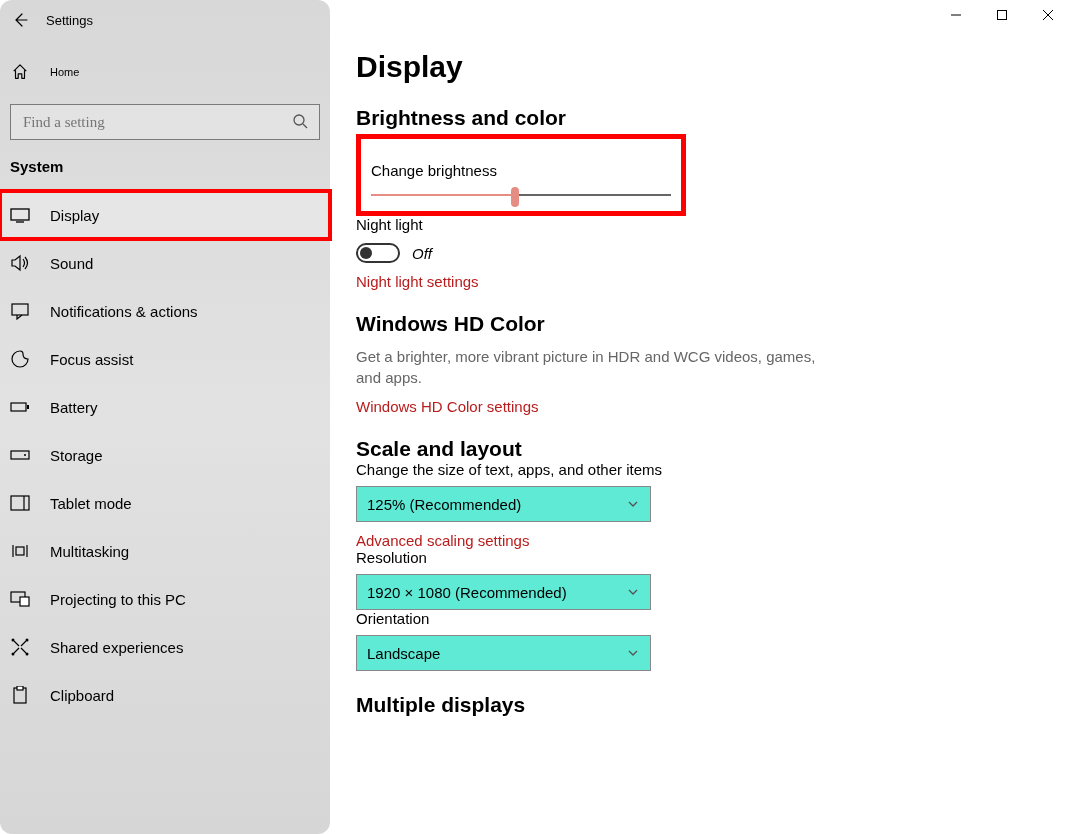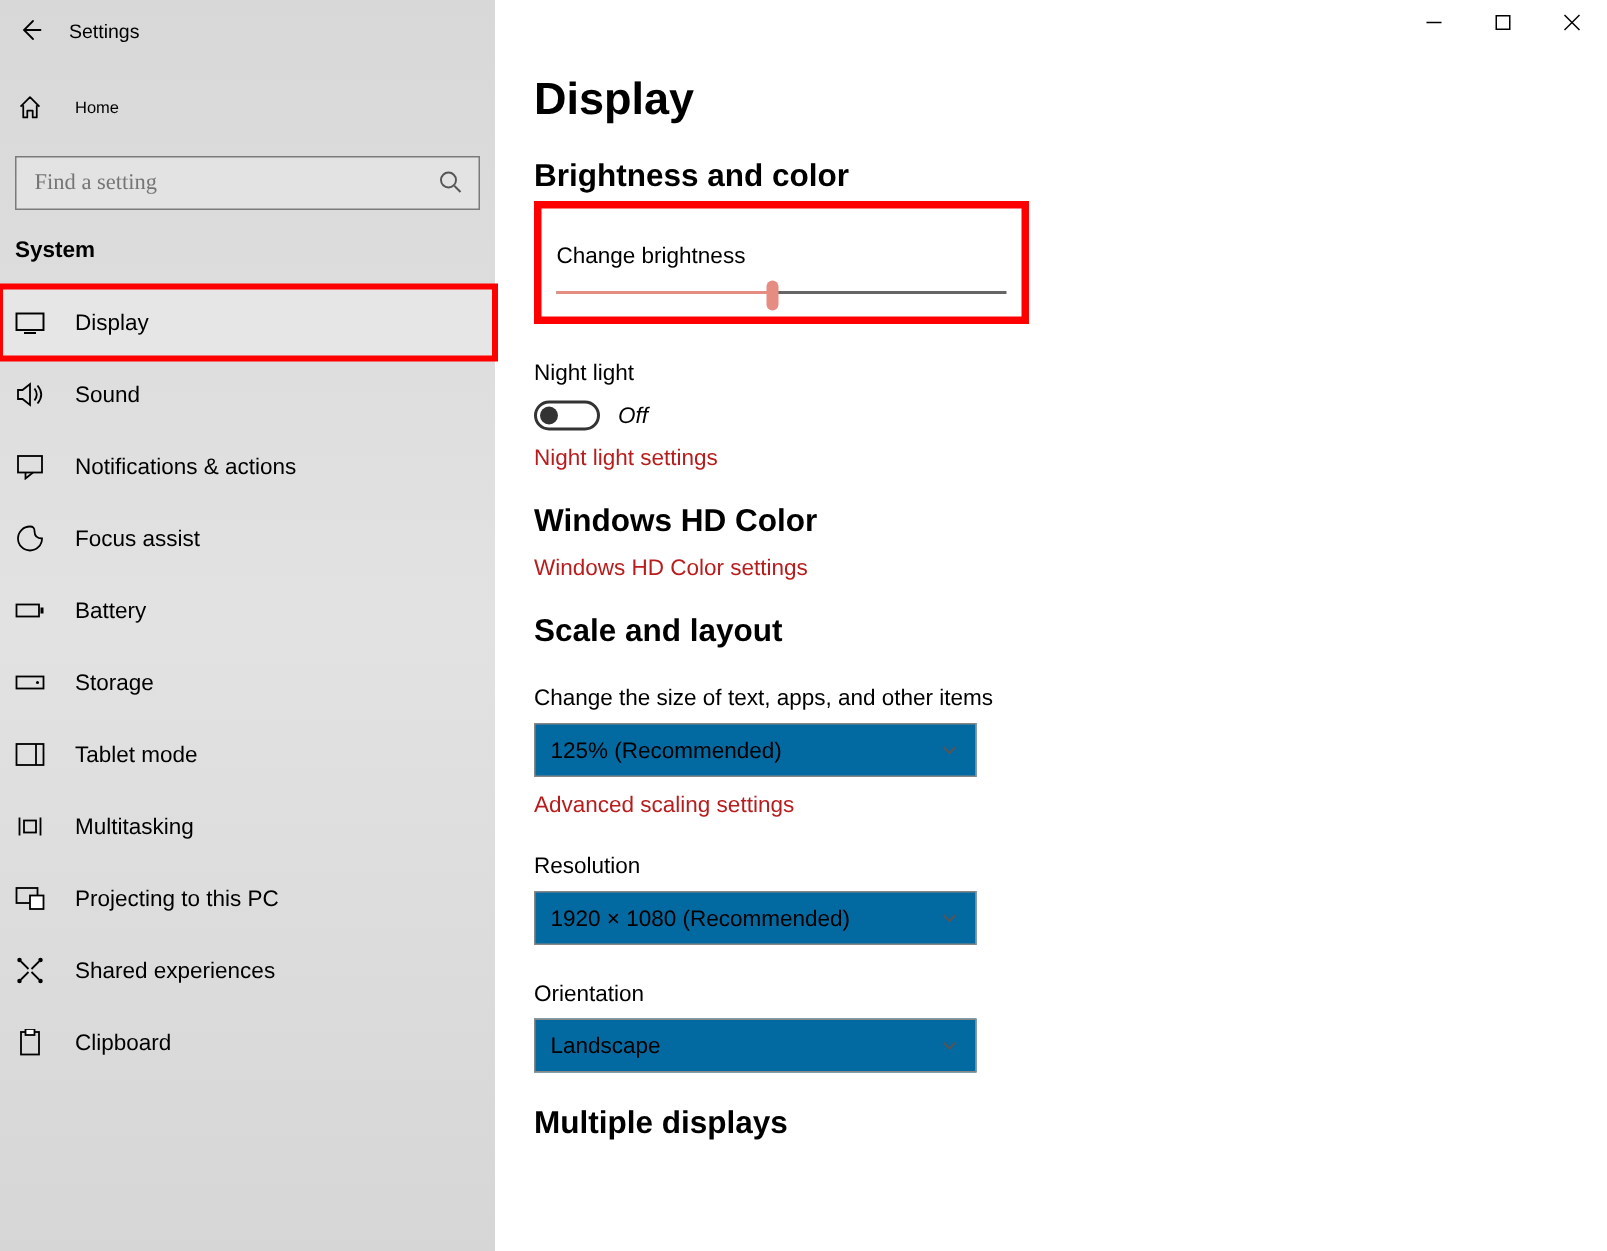--- a/index.html
+++ b/index.html
@@ -1,20 +1,20 @@
 <!DOCTYPE html>
 <html><head>
 <meta charset="utf-8">
 <style>
   * { box-sizing: border-box; }
   html, body { margin: 0; padding: 0; font-family: "Segoe UI", Arial, sans-serif; font-size: 14px; }
   body { width: 1071px; height: 834px; display: flex; background: #fff; overflow: hidden; }
 
   
-  .sidebar { width: 330px; height: 100%; background: linear-gradient(180deg, #d8d8d8 0%, #dcdcdc 20%, #e2e2e2 50%, #d6d6d6 100%); display: flex; flex-direction: column; }
+  .sidebar { width: 330px; height: 100%; background: linear-gradient(180deg, #d8d8d8 0%, #dcdcdc 20%, #e2e2e2 50%, #d6d6d6 100%); display: flex; flex-direction: column; border-radius: 12px; }
   .titlebar-left { display: flex; align-items: center; height: 40px; padding-left: 12px; gap: 18px; }
   .titlebar-left .back-icon { width: 16px; height: 16px; display:flex; align-items:center; justify-content:center; cursor:pointer; }
   .app-title { font-size: 13px; }
   .home-row { display:flex; align-items:center; gap:20px; padding: 22px 0 22px 10px; cursor:pointer; }
   .home-row .icon { width:20px; height:20px; display:flex; align-items:center; justify-content:center; }
   .home-row span.label { font-size: 11px; }
   .search-wrap { padding: 0 10px 18px 10px; }
   .search { position: relative; }
   .search input { width:100%; height:36px; padding: 0 36px 0 12px; font-size:15px; border: 1px solid #7a7a7a; background: #e5e5e5bb; outline:none;font-family:Liberation Serif, serif; }
   .search .search-icon { position:absolute; right:10px; top:9px; width:18px; height:18px; }
@@ -23,39 +23,39 @@
   .nav-item .icon { width:20px; height:20px; display:flex; align-items:center; justify-content:center; }
   .nav-item.active { background: #e8e8e8d0; }
   .highlight-box { outline: 4px solid #f00; outline-offset: -2px; }
 
   
   .main { flex:1; height:100%; position:relative; overflow-y:auto; padding: 0 0 20px 26px; }
   .window-controls { position:absolute; top:0; right:0; display:flex; }
   .win-btn { width:46px; height:30px; display:flex; align-items:center; justify-content:center; cursor:pointer; }
   .page-title { font-size:30px; font-weight:600; margin-top: 50px; }
   .section-title { font-size:21px; font-weight:600; margin-top: 22px; }
-  .setting-label { font-size:15px; margin-top: 24px; }
+  .setting-label { font-size:15px; margin-top: 0; }
   .desc-text { font-size:15px; color:#666; max-width:460px; margin-top:10px; line-height:1.4; }
   .link { color:#b91c1c; font-size:15px; margin-top:10px; cursor:pointer; display:inline-block; }
 
   
   .brightness-block { border: 5px solid #f00; padding: 6px 10px 10px 10px; width: 330px; margin-top: 4px; }
   .slider-track { position:relative; height:12px; margin-top:10px; cursor:pointer; }
   .slider-rail { position:absolute; top:5px; left:0; right:0; height:2px; background:#666; }
   .slider-fill { position:absolute; top:5px; left:0; height:2px; background:#e58c83; }
   .slider-thumb { position:absolute; top:-2px; width:8px; height:20px; border-radius:4px; background:#e58c83; transform:translateX(-50%); }
 
   
   .toggle-row { display:flex; align-items:center; gap:12px; margin-top:10px;font-style:italic; }
   .toggle { width:44px; height:20px; border:2px solid #333; border-radius:20px; position:relative; cursor:pointer; }
   .toggle .knob { width:12px; height:12px; background:#333; border-radius:50%; position:absolute; top:2px; left:2px; }
   .toggle-label { font-size:15px; }
 
   
-  .dropdown { width:295px; height:36px; border:1px solid #888; background:#0369a1; display:flex; align-items:center; justify-content:space-between; padding:0 10px; margin-top:8px; cursor:pointer; font-size:15px; }
+  .dropdown { width:295px; height:36px; border:1px solid #888; background:#5eead4; display:flex; align-items:center; justify-content:space-between; padding:0 10px; margin-top:8px; cursor:pointer; font-size:15px; }
   .chevron { width:14px; height:14px; }
 
   svg { display:block; }
 </style>
 </head>
 <body>
 
 <div class="sidebar">
   <div class="titlebar-left">
     <span class="back-icon">
@@ -245,20 +245,21 @@
     <div class="toggle">
         <div class="knob"></div>
       </div>
     <span class="toggle-label">Off</span>
   </div>
 
   <div class="link">Night light settings</div>
 
   
   <div class="section-title">Windows HD Color</div>
+  <div class="desc-text">Get a brighter, more vibrant picture in HDR and WCG videos, games, and apps.</div>
   <div class="link">Windows HD Color settings</div>
 
   
   <div class="section-title">Scale and layout</div>
 
   <div class="setting-label">Change the size of text, apps, and other items</div>
   <div class="dropdown">
     <span>125% (Recommended)</span>
     <span class="chevron">
       <svg width="14" height="14" viewBox="0 0 14 14">

